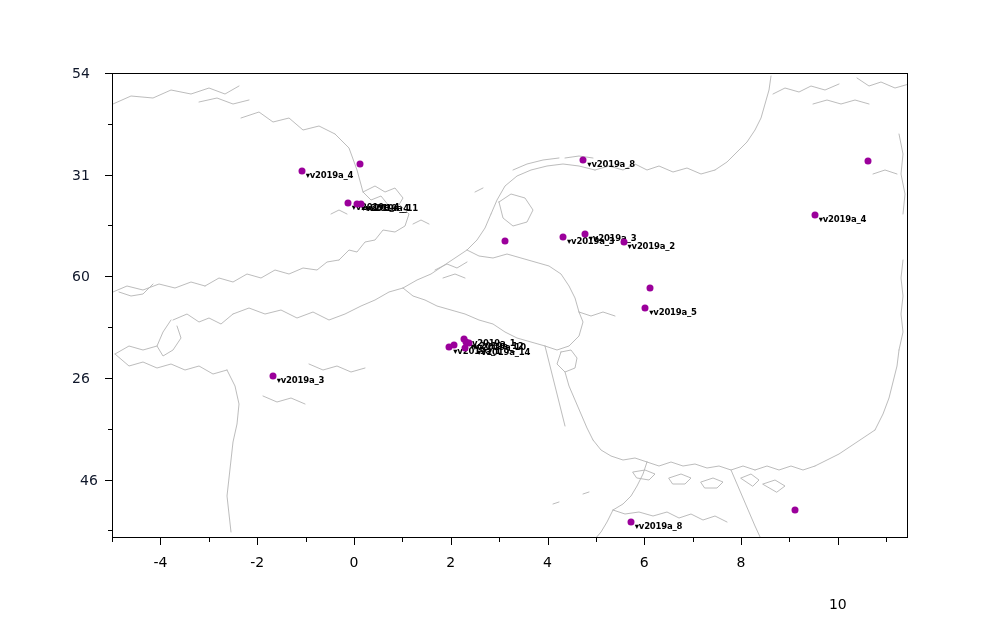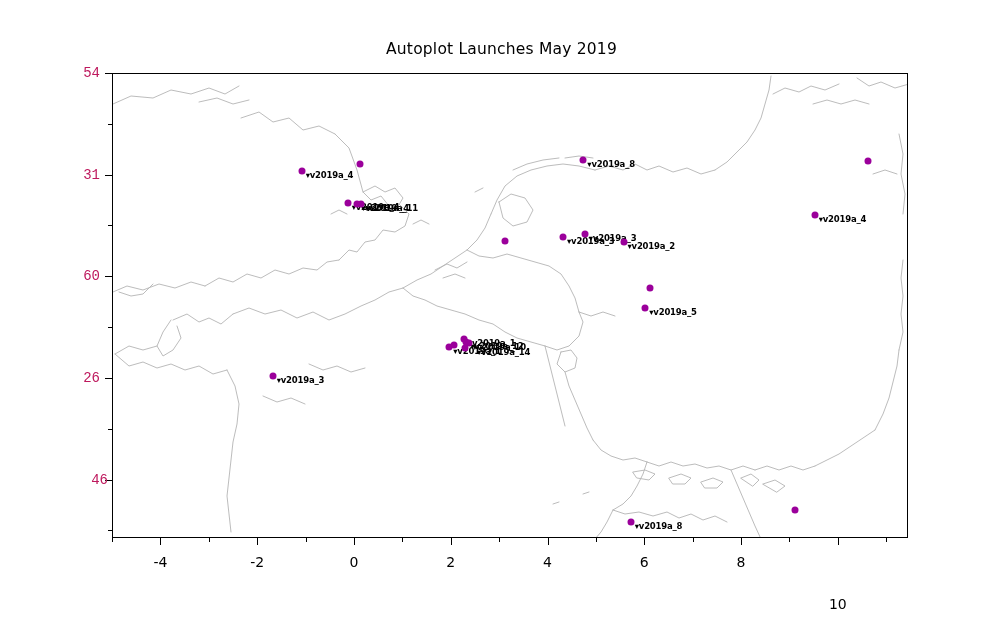--- a/index.html
+++ b/index.html
@@ -26,29 +26,28 @@
       background:#9b009b;transform:translate(-50%,-50%);}
   .ptlbl{position:absolute;font-size:8.5px;font-weight:700;color:#000;
          white-space:nowrap;transform:translate(0,-50%);
          font-family:"DejaVu Sans",sans-serif;letter-spacing:-0.2px;}
 
   
   .tick-x{position:absolute;width:1px;background:#000;}
   .tick-y{position:absolute;height:1px;background:#000;}
   .tl-x{position:absolute;font-size:14px;color:#000;text-align:center;
         transform:translateX(-50%);}
-  .tl-y{position:absolute;font-size:14px;color:#be185d;text-align:right;
-        transform:translateY(-50%);font-family:Liberation Mono, monospace;}
+  .tl-y{position:absolute;font-size:14px;color:#0f172a;text-align:center;
+        transform:translateY(-50%);}
 </style>
 </head>
 <body>
 
 <div id="figure">
 
-  <div id="chart-title">Autoplot Launches May 2019</div>
 
   <div id="plot-frame">
 
     <div id="map-layer">
       <svg viewBox="0 0 796 465" preserveAspectRatio="none">
         <g fill="none" stroke="#b4b4b4" stroke-width="0.9" stroke-linejoin="round" stroke-linecap="round">
 
           <path d="M0,30 L18,22 L40,24 L58,16 L78,20 L96,14 L112,20 L126,12"></path>
           <path d="M86,28 L104,24 L120,30 L136,26"></path>
 

